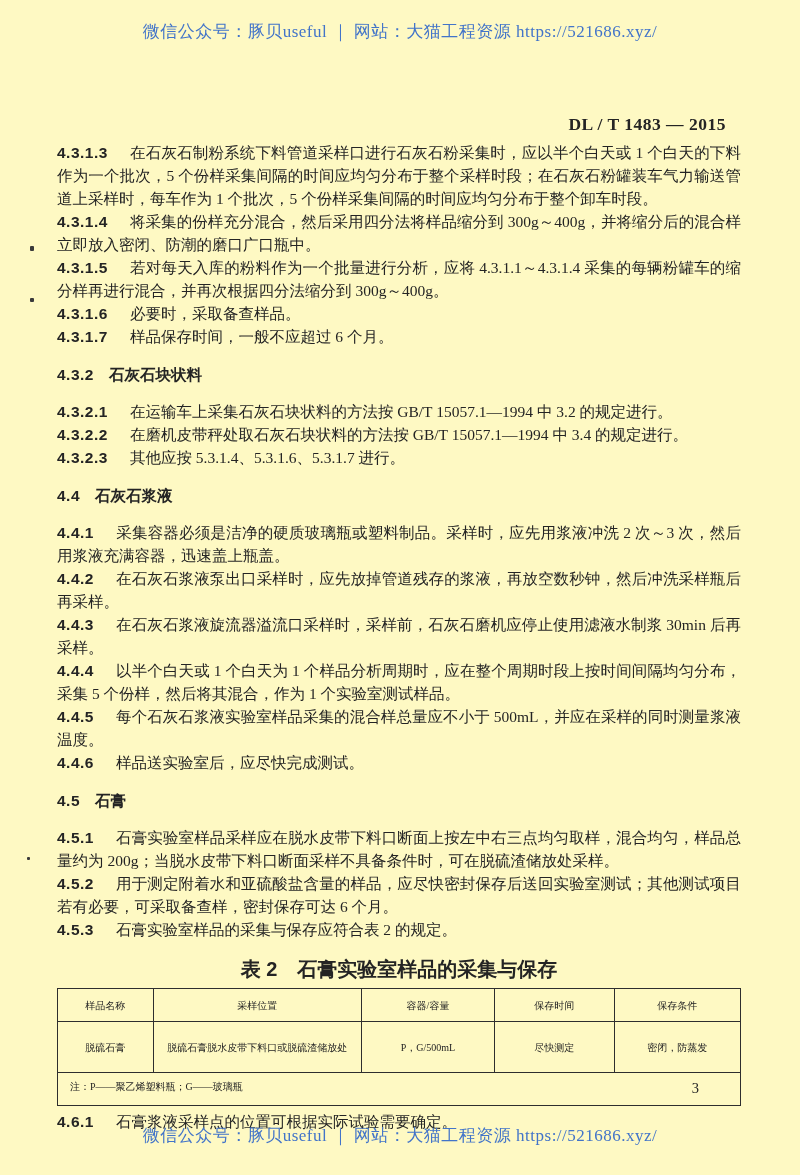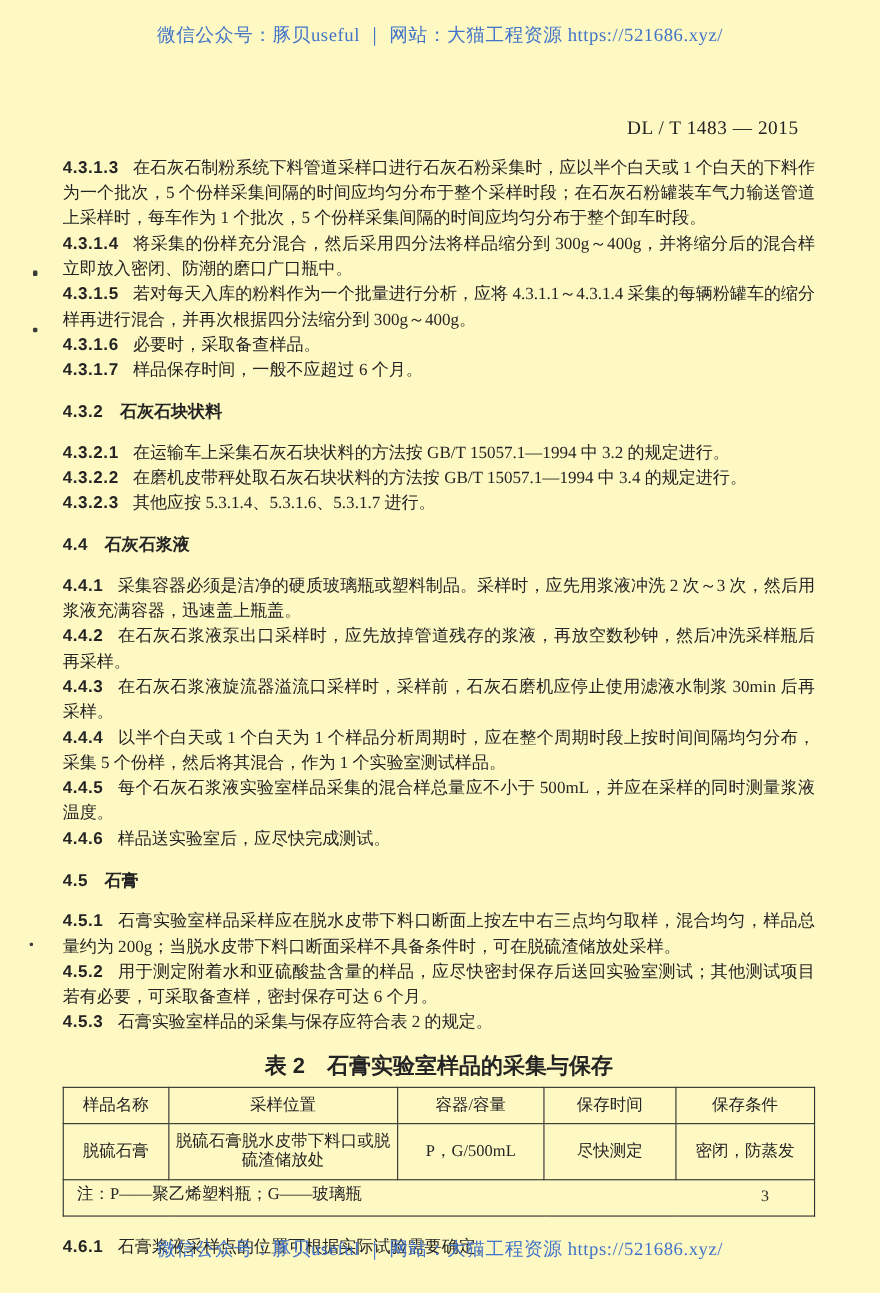--- a/index.html
+++ b/index.html
@@ -10,47 +10,47 @@
     color:#242424;
   }
   .wm {
     position:absolute; left:0; width:100%; text-align:center;
     font-family:"Liberation Serif","DejaVu Serif",serif;
     font-size:17px; letter-spacing:0.5px;
   }
   .wm-top { top:20px; }
   .wm-bottom { top:1124px; }
   .doc-code {
-    position:absolute; top:106px; right:74px;
+    position:absolute; top:114px; right:74px;
     font-family:"Liberation Serif","DejaVu Serif",serif;
-    font-weight:normal; font-size:17.5px; letter-spacing:0.5px;
+    font-weight:bold; font-size:17.5px; letter-spacing:0.5px;
   }
   .content {
     position:absolute; left:57px; top:141px; width:684px;
     font-size:15.5px; line-height:23px;
     text-align:justify; text-justify:inter-ideograph;
   }
   .clause { margin:0; }
   .clause .num {
     font-family:"Liberation Sans","DejaVu Sans",sans-serif;
-    font-weight:600; letter-spacing:0.5px; margin-right:13px;
+    font-weight:600; letter-spacing:0.5px; margin-right:22px;
   }
   .heading {
     font-family:"Liberation Sans","DejaVu Sans",sans-serif;
     font-weight:700; margin:15px 0 14px; text-align:left;
   }
   .heading .num { letter-spacing:0.5px; margin-right:15px; }
   .tbl-caption {
     text-align:center; font-weight:700; font-size:20px;
     font-family:"Liberation Sans","DejaVu Sans",sans-serif;
     margin:17px 0 7px;
   }
   table.sample-table {
     width:100%; border-collapse:collapse; table-layout:fixed;
-    font-size:15px; line-height:17px; margin-bottom:16px;
+    font-size:10px; line-height:17px; margin-bottom:4px;
   }
   .sample-table th, .sample-table td {
     border:1.6px solid #2e2e2e; padding:4px 6px;
     text-align:center; vertical-align:middle; font-weight:normal;
     overflow:hidden;
   }
   .sample-table thead th { height:24px; }
   .sample-table td.data-cell { height:42px; }
   .sample-table td.note-cell { text-align:left; padding:3px 4px 9px 12px; height:20px; }
   .pageno { position:absolute; top:1080px; right:101px; font-size:14.5px; }

